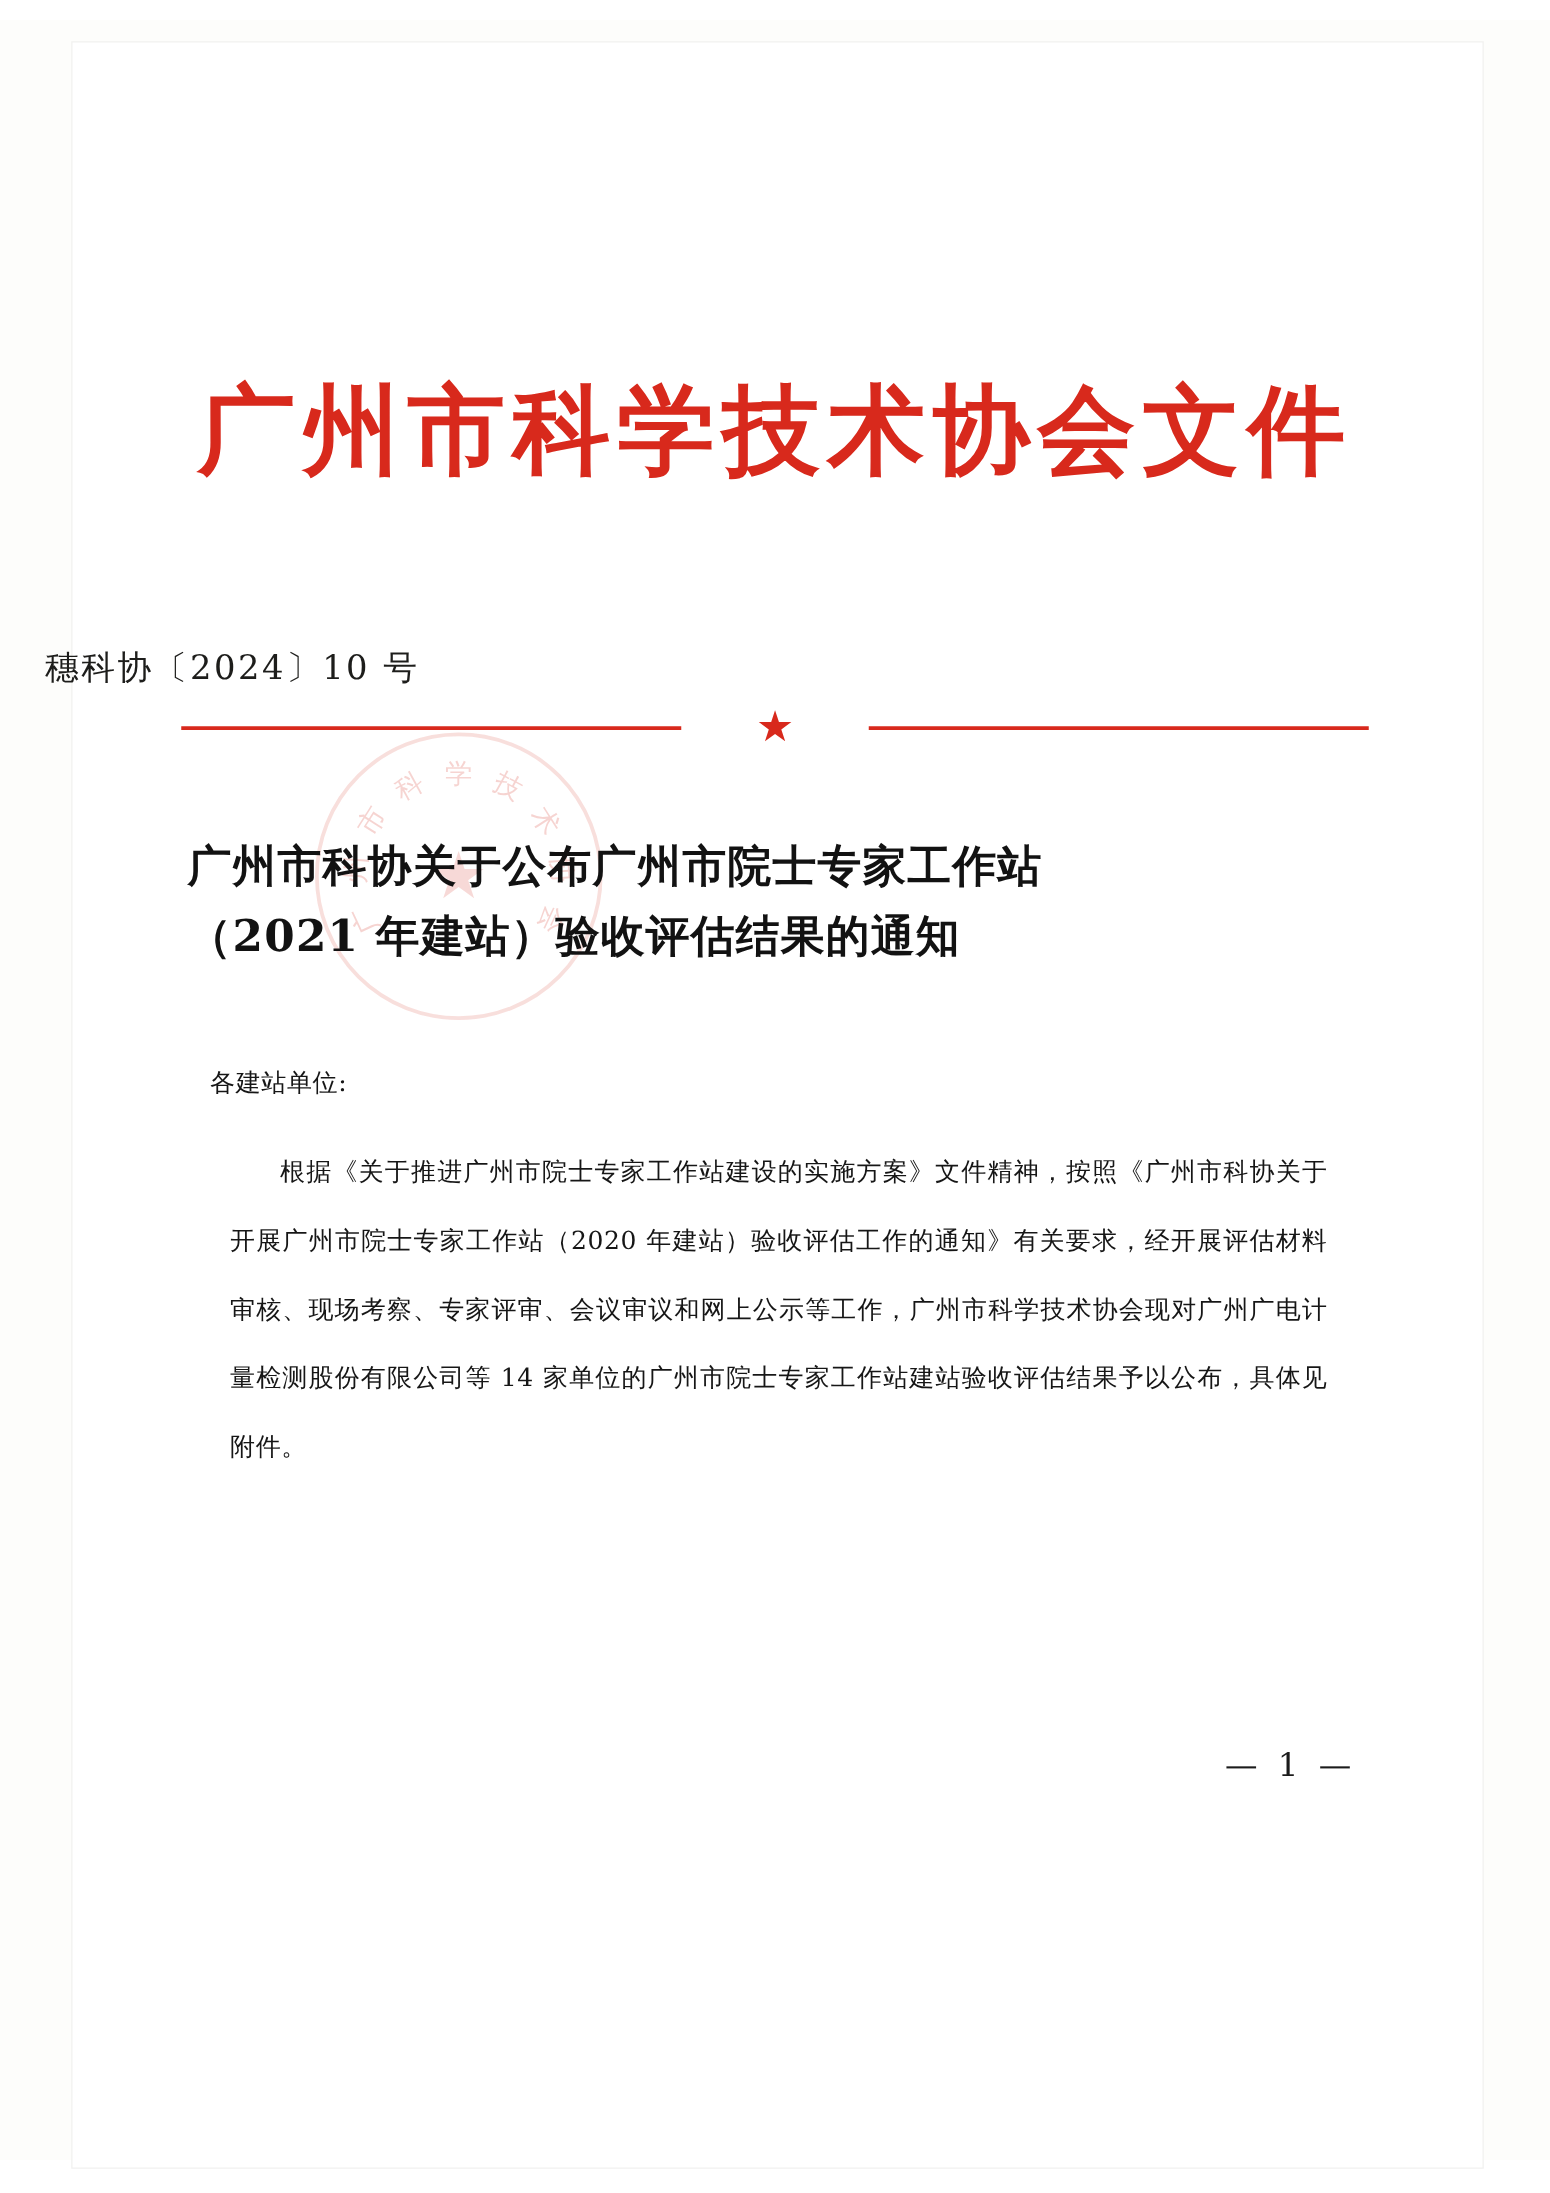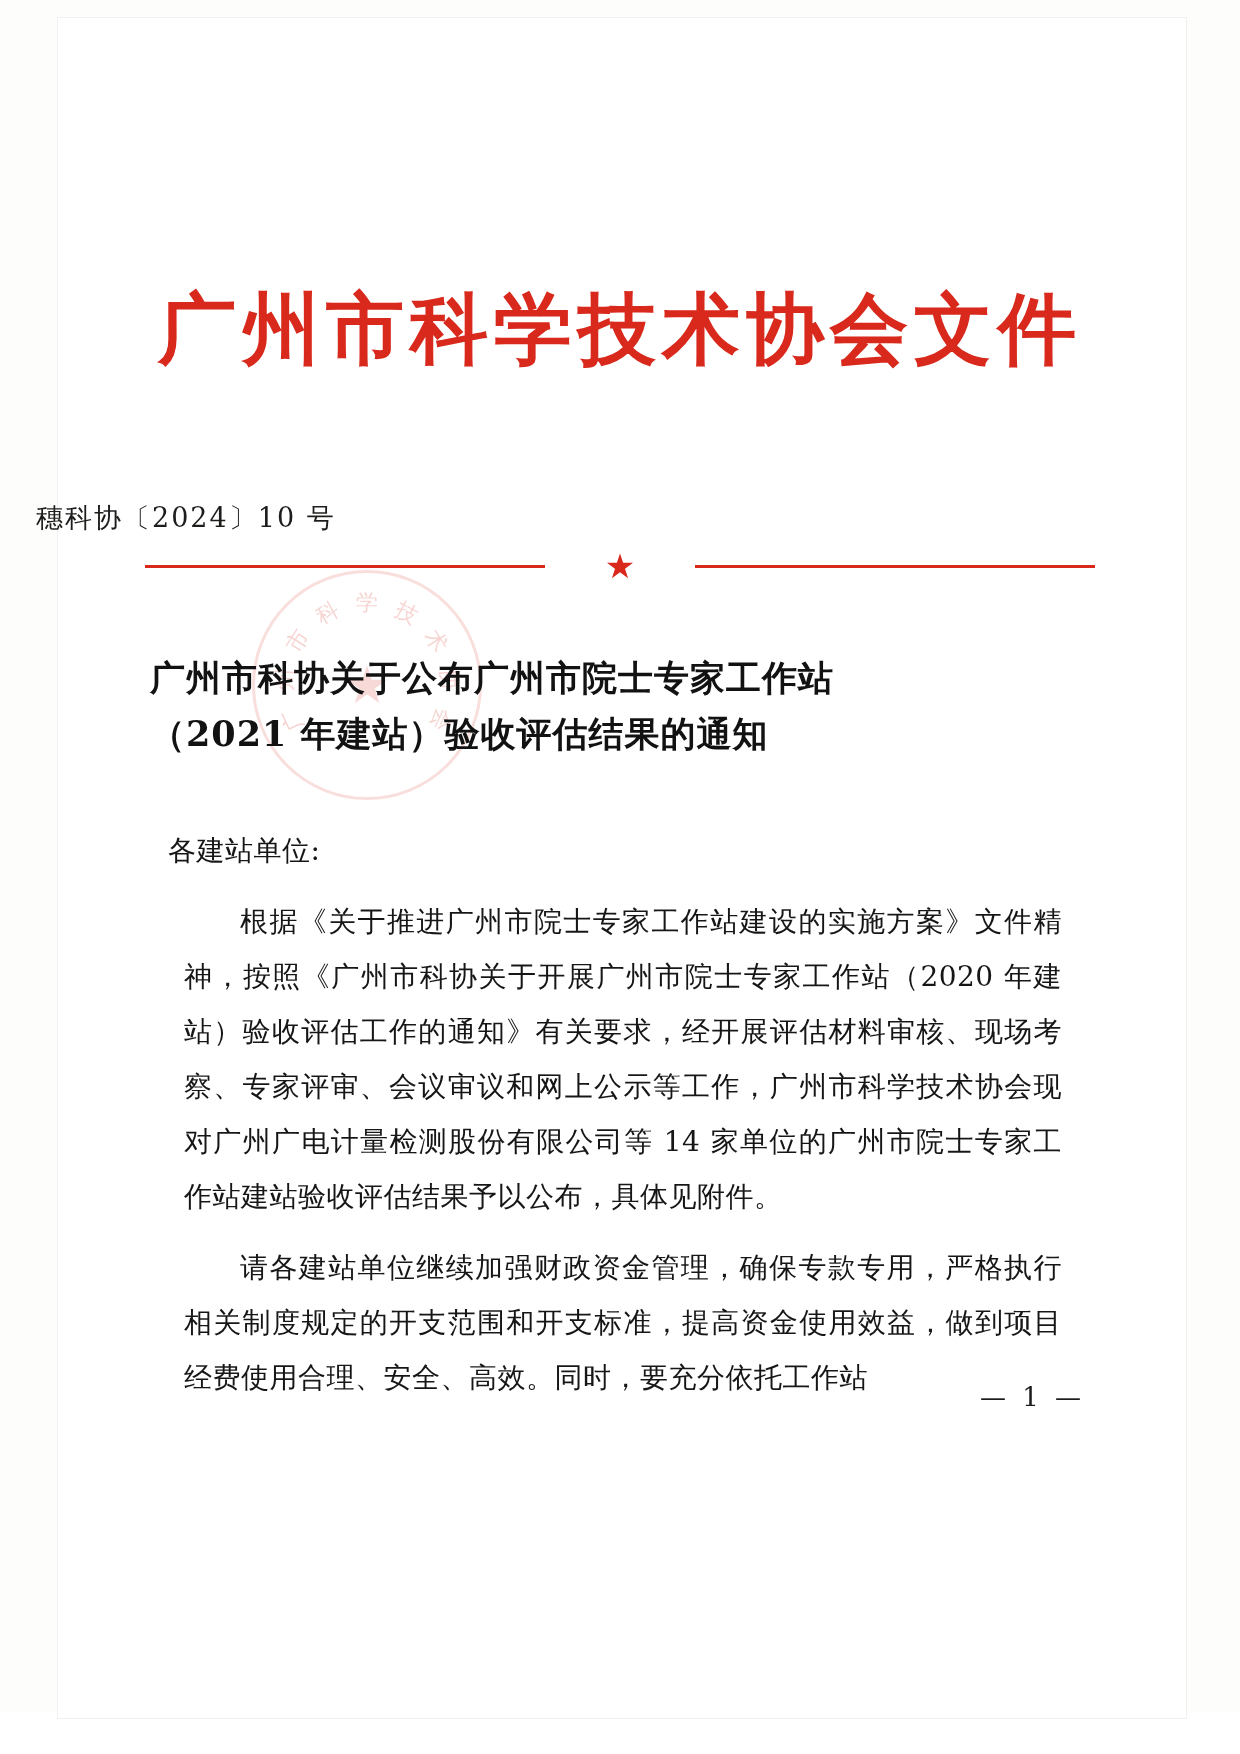--- a/index.html
+++ b/index.html
@@ -11,21 +11,21 @@
     height: 1754px;
     background: #ffffff;
     font-family: "DejaVu Serif", "Liberation Serif", serif;
     position: relative;
     overflow: hidden;
   }
 
   
   .page {
     position: absolute;
-    left: 0; top: 0;
+    left: 0; top: 16px;
     width: 1240px;
     height: 1712px;
     background: #fdfdfb;
   }
 
   .paper-inner {
     position: absolute;
     left: 58px;
     top: 18px;
     width: 1128px;
@@ -136,21 +136,21 @@
     color: #121212;
     letter-spacing: 1px;
   }
 
   
   .body-text {
     position: absolute;
     left: 168px;
     top: 823px;
     width: 910px;
-    font-size: 28px;
+    font-size: 20px;
     line-height: 55px;
     color: #161616;
     letter-spacing: 0.5px;
     text-align: justify;
   }
   .salutation {
     margin: 0 0 0 0;
   }
   .para {
     margin: 16px;
@@ -203,17 +203,16 @@
   </div>
 
   <div class="doc-title">
     <div>广州市科协关于公布广州市院士专家工作站</div>
     <div>（2021 年建站）验收评估结果的通知</div>
   </div>
 
   <div class="body-text">
     <p class="salutation">各建站单位:</p>
     <p class="para">根据《关于推进广州市院士专家工作站建设的实施方案》文件精神，按照《广州市科协关于开展广州市院士专家工作站（2020 年建站）验收评估工作的通知》有关要求，经开展评估材料审核、现场考察、专家评审、会议审议和网上公示等工作，广州市科学技术协会现对广州广电计量检测股份有限公司等 14 家单位的广州市院士专家工作站建站验收评估结果予以公布，具体见附件。</p>
-    <p class="para">请各建站单位继续加强财政资金管理，确保专款专用，严格执行相关制度规定的开支范围和开支标准，提高资金使用效益，做到项目经费使用合理、安全、高效。同时，要充分依托工作站</p>
   </div>
 
   <div class="page-number">— 1 —</div>
 </div>
 
 </body></html>

